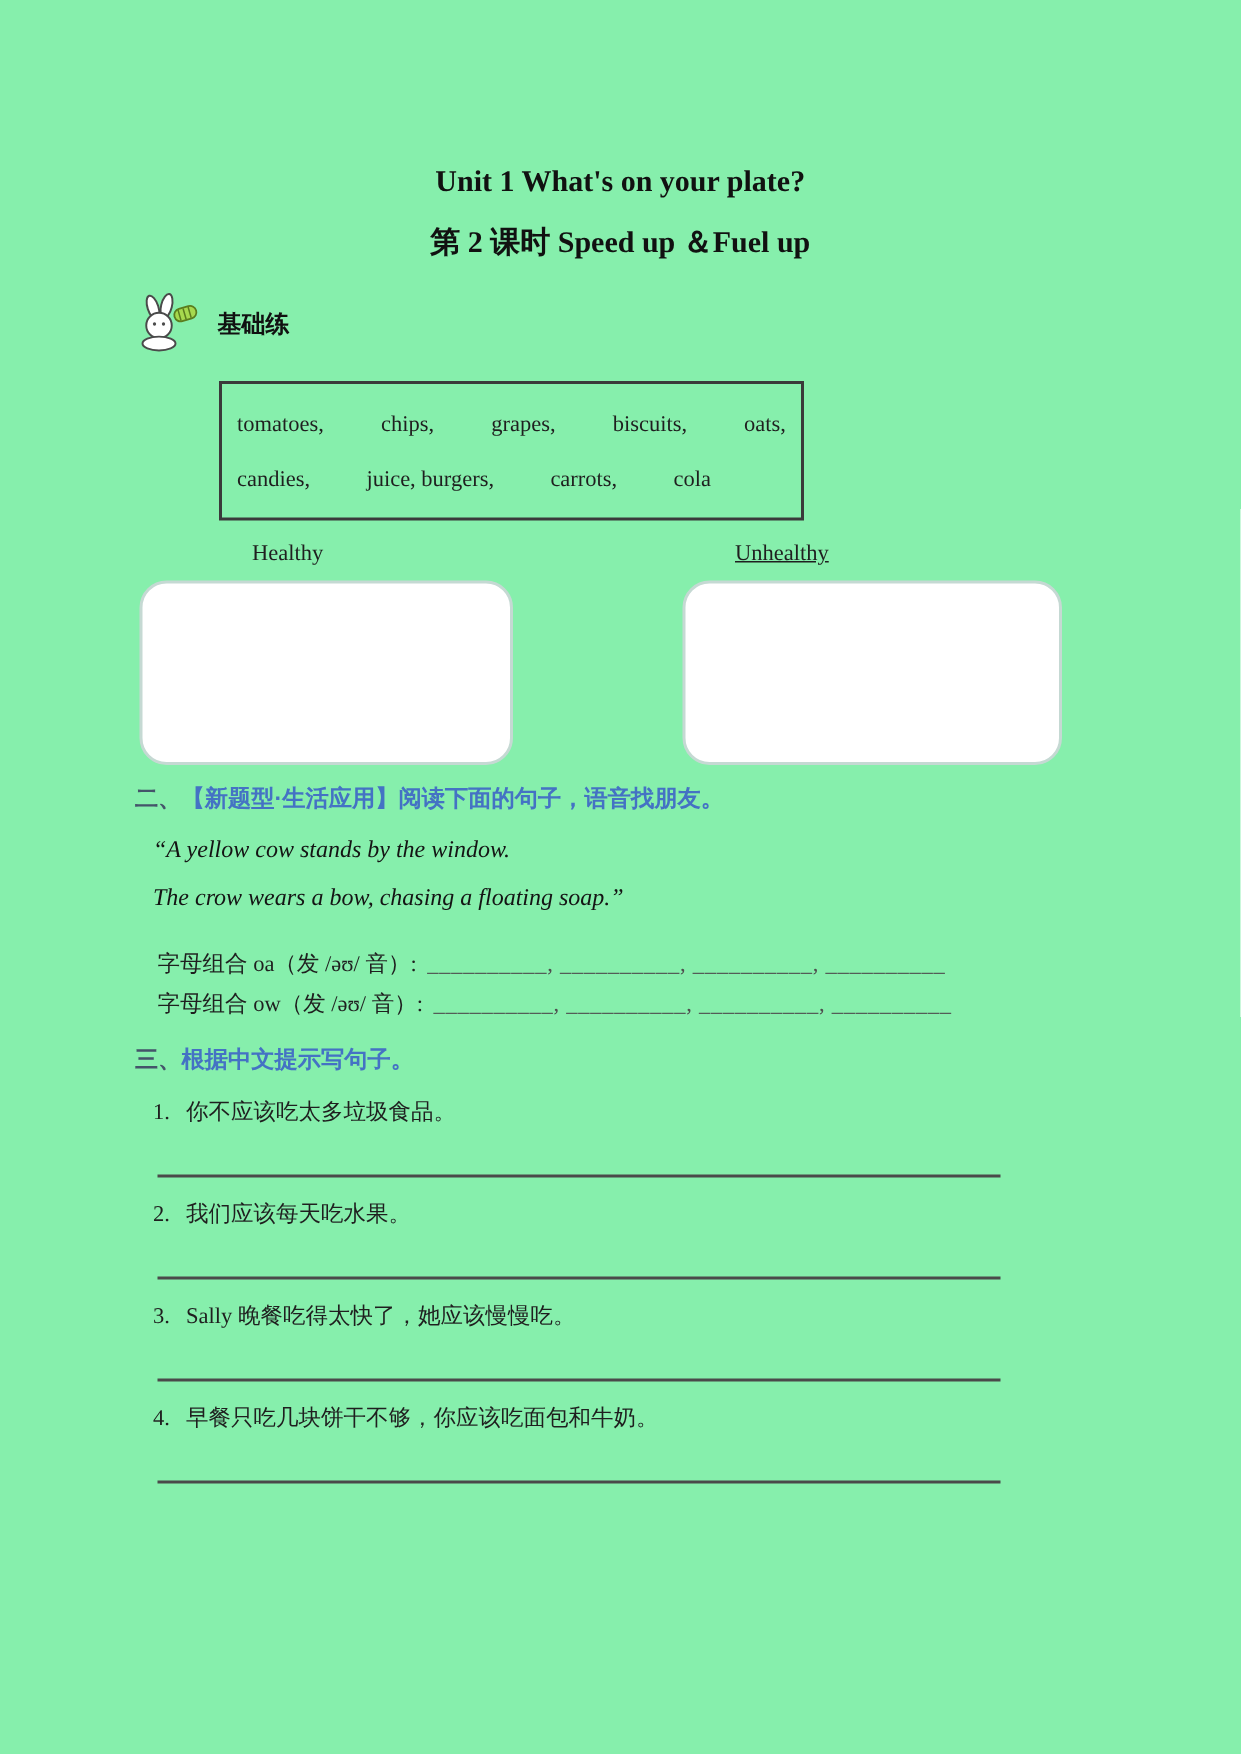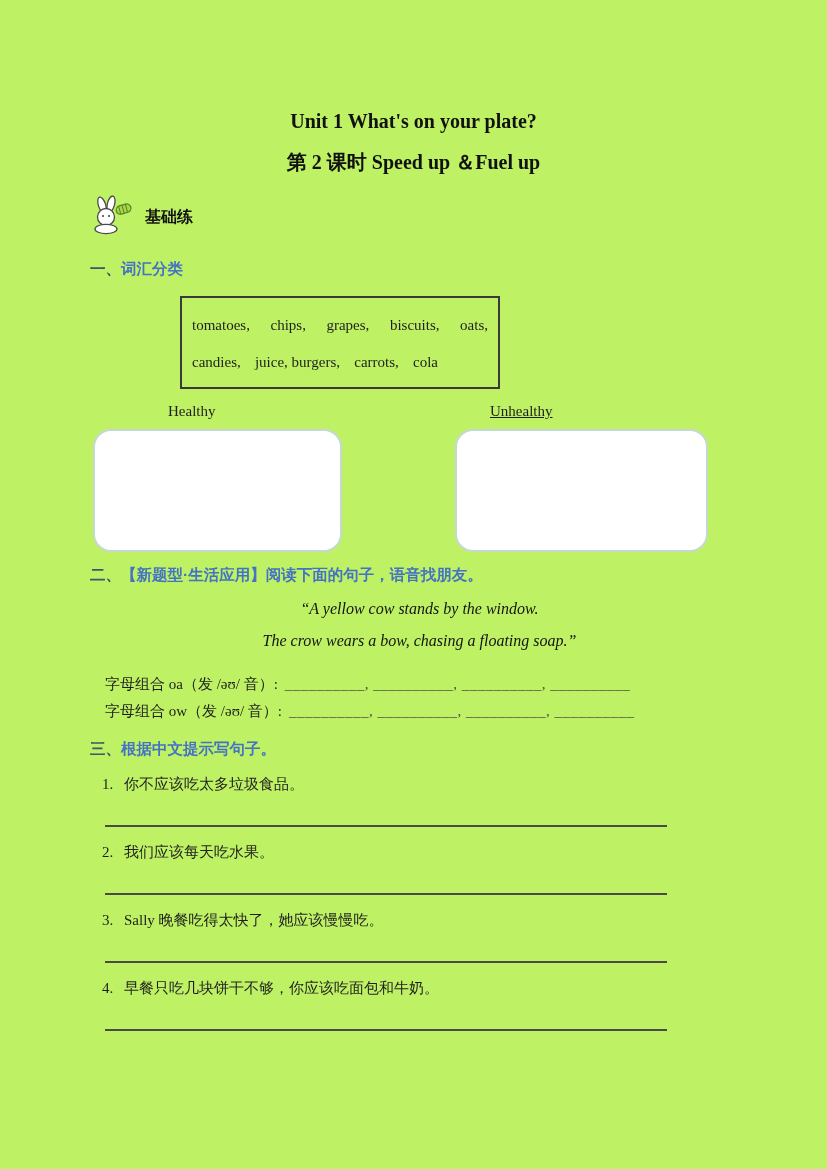--- a/index.html
+++ b/index.html
@@ -1,21 +1,21 @@
 <!DOCTYPE html>
 <html><head>
 <meta charset="utf-8">
 <style>
   html,body { margin:0; padding:0; background:#ffffff; }
   .page {
     position:relative;
     width:827px; height:1169px;
     box-sizing:border-box;
     margin:0 auto;
-    background:#bef264;
+    background:#86efac;
     padding:108px 90px 0;
     font-family:"Liberation Serif","DejaVu Serif",serif;
     color:#262626;
     overflow:hidden;
   }
 
   
   .title, .subtitle {
     text-align:center; font-weight:bold; font-size:20px;
     margin:0; line-height:26px; color:#111;
@@ -36,22 +36,22 @@
   }
   .sec-heading .num { color:#44546A; }
   .sec-heading .t   { color:#4472C4; }
   #heading-1 { margin-top:22px; }
   #heading-2 { margin-top:13px; }
   #heading-3 { margin-top:18px; }
 
   
   .word-box {
     box-sizing:border-box;
-    margin:17px 0 0 90px;
-    width:320px; height:93px;
+    margin:17px 0 0 56px;
+    width:390px; height:93px;
     border:2px solid #3a3a3a;
     padding:9px 10px 0;
   }
   .word-row {
     display:flex; justify-content:space-between;
     line-height:37px; font-size:15px; color:#1f1f1f;
   }
   .word-row.r2 { padding-right:50px; }
 
   
@@ -61,21 +61,21 @@
   .cat-boxes { position:relative; height:123px; margin-top:6px; }
   .cat-box {
     position:absolute; top:0; height:123px; box-sizing:border-box;
     border:2px solid #c5d9d3; border-radius:18px; background:#fff;
   }
   .cat-box.left  { left:3px;   width:249px; }
   .cat-box.right { left:365px; width:253px; }
 
   
   .poem { margin:14px 0 0 12px; font-style:italic; font-size:16px; color:#141414; }
-  .poem p { margin:0 0 13px; line-height:19px;text-align:center; }
+  .poem p { margin:0 0 13px; line-height:19px; }
 
   
   .phon-row { margin:8px 0 0 15px; font-size:15px; white-space:nowrap; color:#1f1f1f; }
   .phon-row.second { margin-top:25px; }
   .phon-label { margin-right:7px; }
   .phon-blanks { color:#4f4f4f; letter-spacing:0.5px; }
 
   
   .q-item { margin:16px 0 0 12px; font-size:15px; color:#1f1f1f; display:flex; line-height:19px; }
   .q-num  { width:22px; flex:0 0 22px; }
@@ -107,23 +107,20 @@
         </g>
         <g transform="rotate(-16 33 14)">
           <rect x="26" y="10" width="15" height="8.5" rx="4.2" fill="#a6d94e" stroke="#5a7d1e" stroke-width="1.2"></rect>
           <path d="M29.5 10.5v7.5M33 10.5v7.5M36.5 10.5v7.5" stroke="#5a7d1e" stroke-width="1" fill="none"></path>
         </g>
       </svg>
     </span>
     <span class="mascot-label">基础练</span>
   </div>
 
-  <div class="sec-heading" id="heading-1">
-    <span class="num">一、</span><span class="t">词汇分类</span>
-  </div>
 
   <div class="word-box">
     <div class="word-row r1">
       <span>tomatoes,</span>
       <span>chips,</span>
       <span>grapes,</span>
       <span>biscuits,</span>
       <span>oats,</span>
     </div>
     <div class="word-row r2">

